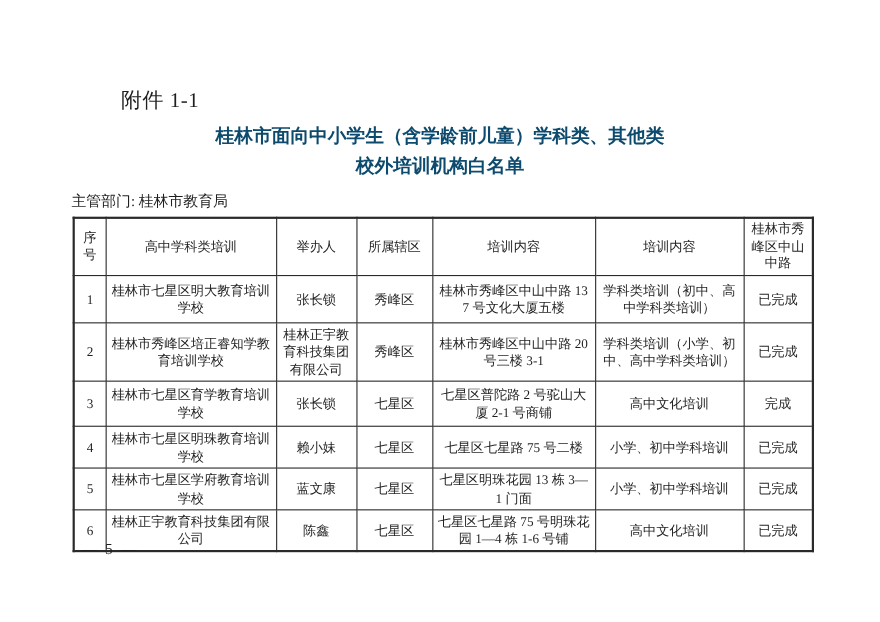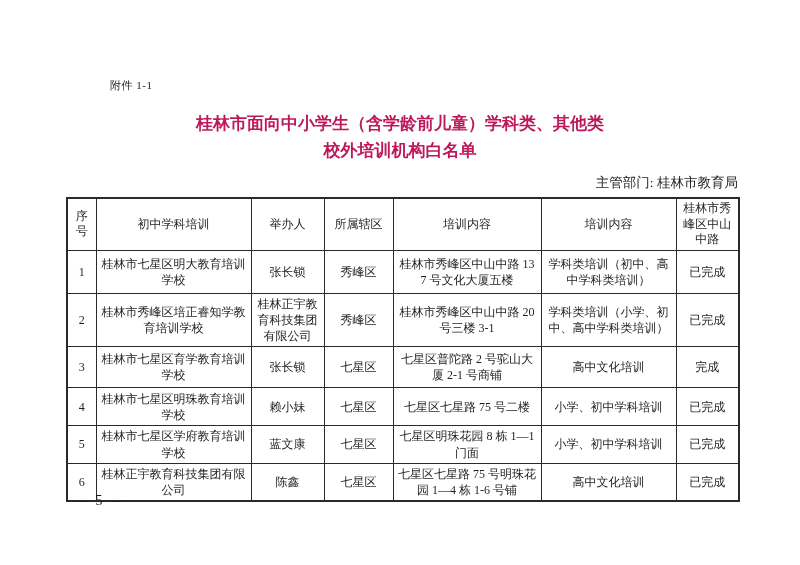--- a/index.html
+++ b/index.html
@@ -7,30 +7,30 @@
     width:800px;height:565px;
     background:#ffffff;
     font-family:"Liberation Serif","DejaVu Serif",serif;
     color:#1f1f1f;
     position:relative;
     overflow:hidden;
   }
   .doc{position:absolute;inset:0;}
   .attachment{
     position:absolute;left:65px;top:78px;
-    font-size:11px;letter-spacing:0.5px;padding-left:45px;
+    font-size:19px;letter-spacing:0.5px;padding-left:45px;
   }
   .title{
     position:absolute;left:0;top:110px;width:800px;
     text-align:center;font-weight:bold;font-size:17px;line-height:27px;
-    color:#be185d;
+    color:#0c4a6e;
   }
   .meta{
     position:absolute;left:65px;top:174px;width:673px;
-    display:flex;justify-content:flex-end;
+    display:flex;justify-content:space-between;
     font-size:13.5px;
   }
   .meta .right{padding-right:35px;}
   table.whitelist{
     position:absolute;left:66px;top:197px;
     width:672px;
     border-collapse:collapse;table-layout:fixed;
     border:2px solid #2a2a2a;
     font-size:12px;
   }
@@ -74,21 +74,21 @@
         <col style="width:155px">
         <col style="width:73px">
         <col style="width:69px">
         <col style="width:148px">
         <col style="width:135px">
         <col style="width:63px">
     </colgroup>
     <tbody>
         <tr style="height:49px">
       <th>序号</th>
-      <th>初中学科培训</th>
+      <th>高中学科类培训</th>
       <th>举办人</th>
       <th>所属辖区</th>
       <th>培训内容</th>
       <th>培训内容</th>
       <th>桂林市秀峰区中山中路</th>
     </tr>
     <tr style="height:43px">
       <td class="seq">1</td>
       <td class="al">桂林市七星区明大教育培训学校</td>
       <td>张长锁</td>
@@ -122,21 +122,21 @@
       <td>七星区</td>
       <td>七星区七星路 75 号二楼</td>
       <td class="al">小学、初中学科培训</td>
       <td>已完成</td>
     </tr>
     <tr style="height:35px">
       <td class="seq">5</td>
       <td>桂林市七星区学府教育培训学校</td>
       <td>蓝文康</td>
       <td>七星区</td>
-      <td>七星区明珠花园 8 栋 1—1 门面</td>
+      <td>七星区明珠花园 13 栋 3—1 门面</td>
       <td class="al">小学、初中学科培训</td>
       <td>已完成</td>
     </tr>
     <tr style="height:35px">
       <td class="seq">6</td>
       <td>桂林正宇教育科技集团有限公司</td>
       <td>陈鑫</td>
       <td>七星区</td>
       <td>七星区七星路 75 号明珠花园 1—4 栋 1-6 号铺</td>
       <td>高中文化培训</td>

